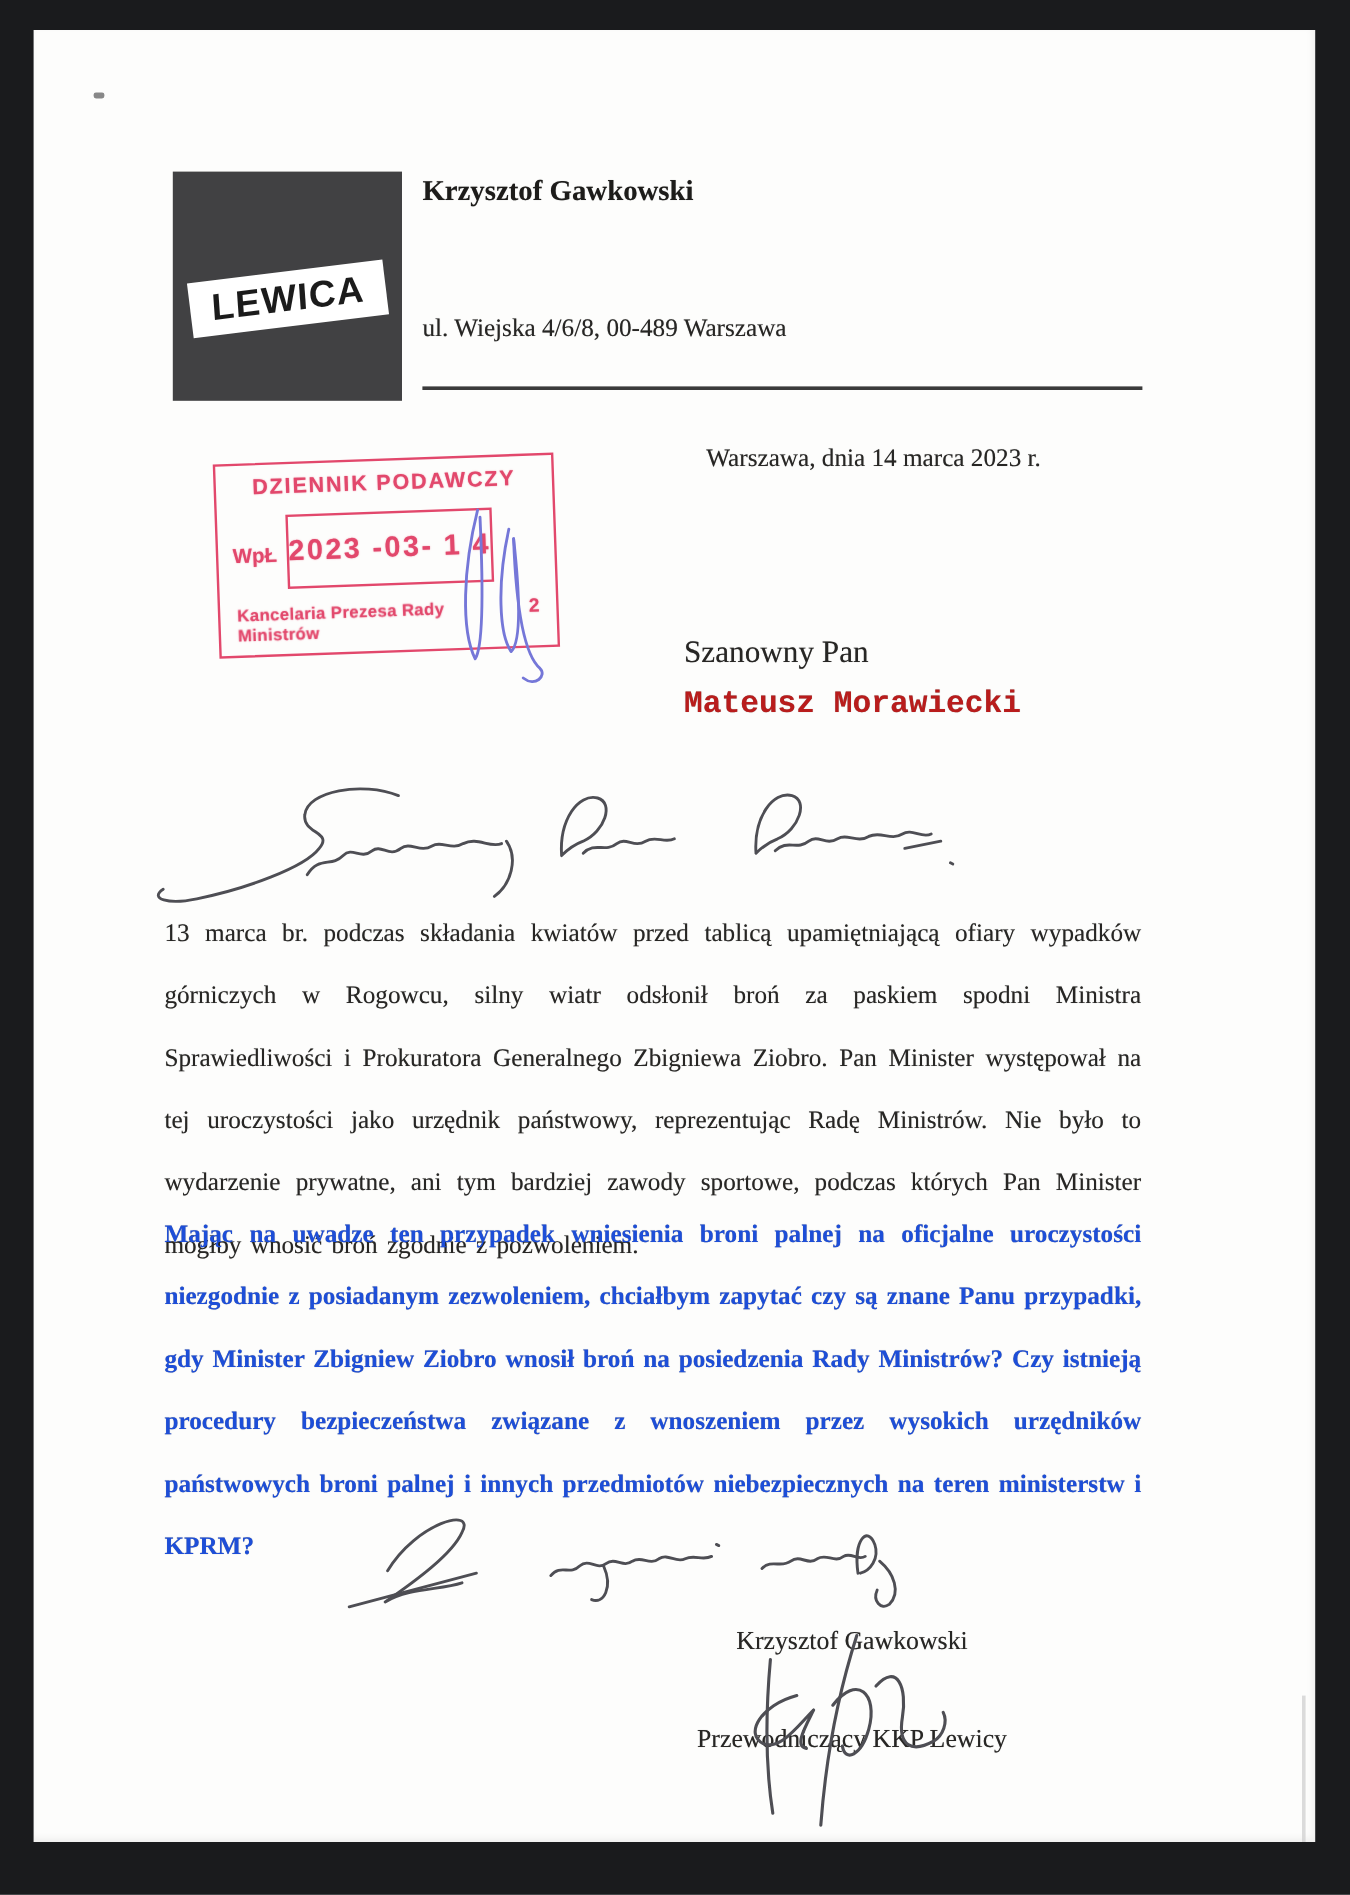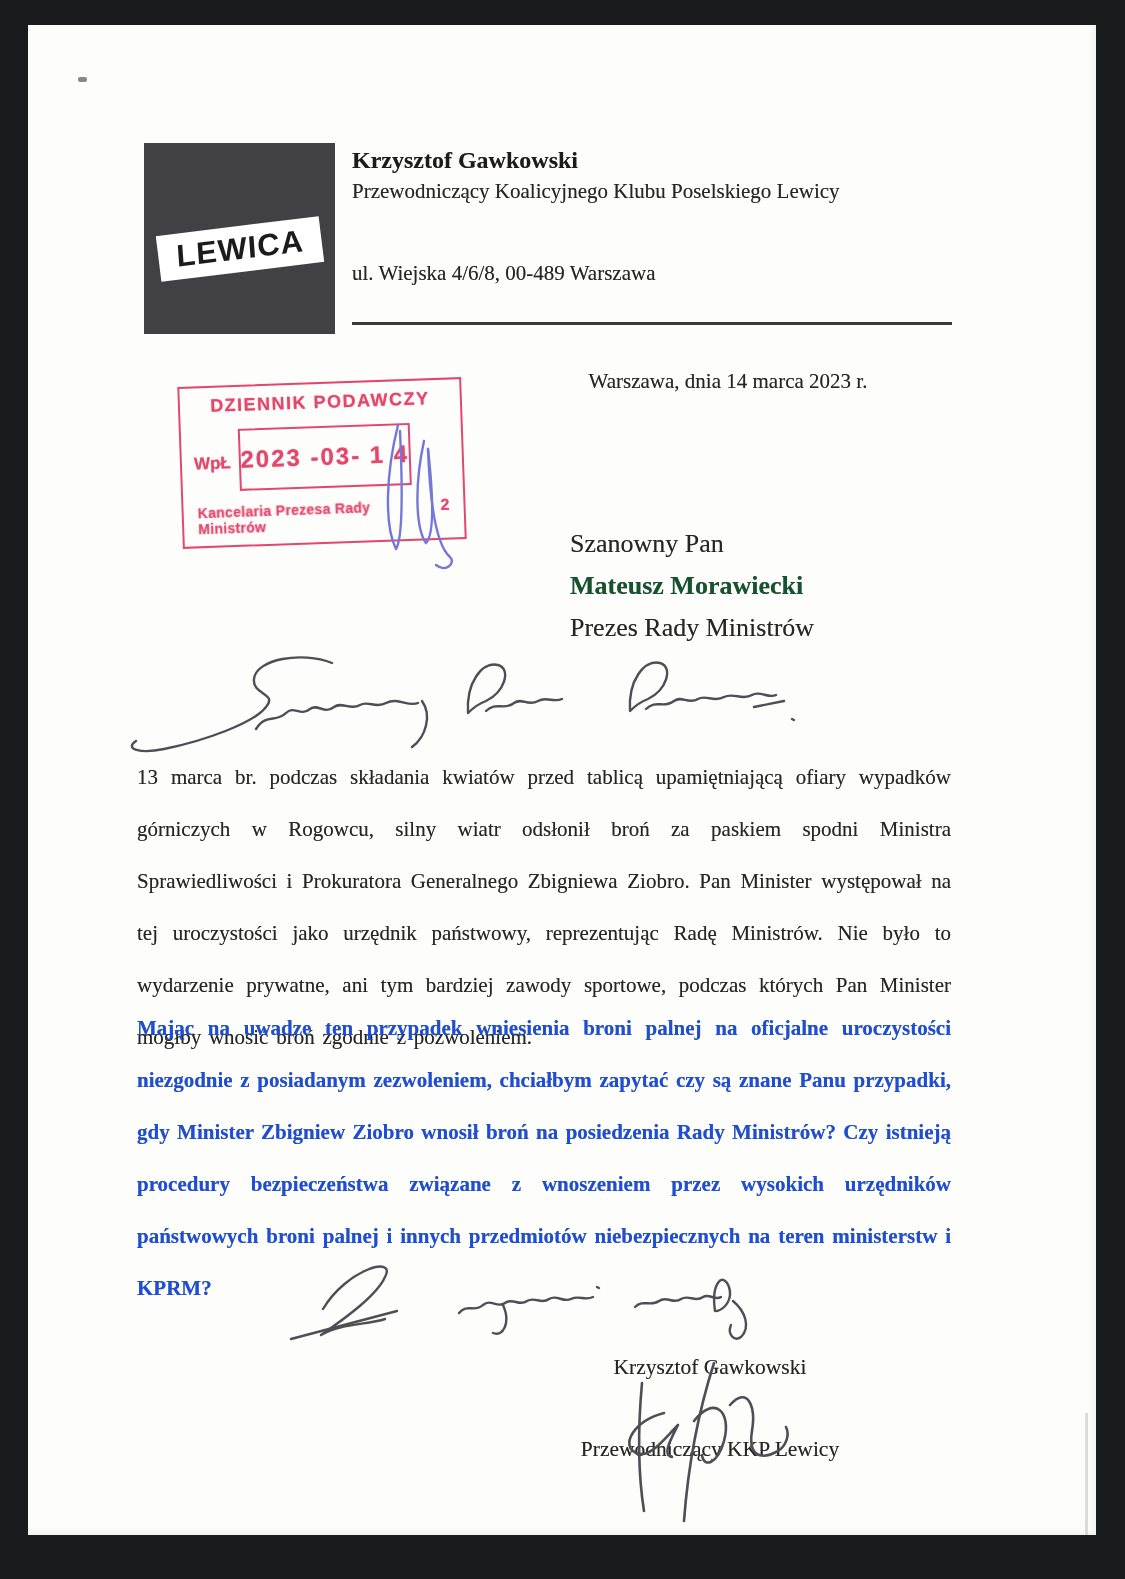--- a/index.html
+++ b/index.html
@@ -42,21 +42,21 @@
                  border:2.5px solid var(--stamp_red);display:flex;align-items:center;justify-content:center;}
   .stamp-date{font-size:24px;font-weight:700;letter-spacing:2px;white-space:nowrap;}
   .stamp-wpl{position:absolute;left:12px;top:66px;font-size:17px;font-weight:700;}
   .stamp-office-row{position:absolute;left:14px;right:14px;bottom:9px;
                     display:flex;justify-content:space-between;align-items:baseline;}
   .stamp-office{font-size:14px;font-weight:700;letter-spacing:.3px;filter:blur(.3px);}
   .stamp-number{font-size:16px;font-weight:700;}
 
   
   .recipient{left:542px;top:498px;font-size:26px;line-height:42px;}
-  .recipient .bold{font-weight:700;color:#14532d;}
+  .recipient .bold{font-weight:700;color:#b91c1c;font-family:Liberation Mono, monospace;}
 
   
   svg.hand{overflow:visible;}
   svg.hand path{fill:none;stroke:currentColor;stroke-linecap:round;stroke-linejoin:round;}
   .hand-salutation{left:78px;top:624px;color:var(--ink);}
   .hand-closing{left:235px;top:1226px;color:var(--ink);}
   .sig-scribble{left:570px;top:1336px;color:var(--ink);z-index:3;}
   .paraph{left:338px;top:388px;color:var(--paraph_blue);z-index:2;}
 
   
@@ -78,21 +78,20 @@
 <div class="page">
 
   <div class="abs logo">
     <div class="logo-band">
       <span class="logo-word">LEWICA</span>
     </div>
   </div>
 
   <div class="abs sender doc-text">
     <div class="sender-name">Krzysztof Gawkowski</div>
-    <div class="sender-title">Przewodniczący Koalicyjnego Klubu Poselskiego Lewicy</div>
   </div>
   <div class="abs sender-contact doc-text">
     <div>ul. Wiejska 4/6/8, 00-489 Warszawa</div>
   </div>
   <div class="abs header-rule"></div>
 
   <div class="abs dateline doc-text">Warszawa, dnia 14 marca 2023 r.</div>
 
   <div class="abs stamp">
     <div class="stamp-title">DZIENNIK PODAWCZY</div>
@@ -109,21 +108,20 @@
     <g stroke-width="2.4">
       <path d="M32,12 C20,60 18,112 30,136 C38,124 36,62 34,18"></path>
       <path d="M58,28 C48,74 50,116 60,130 C70,120 66,72 62,36"></path>
       <path d="M62,36 C64,92 70,132 84,144 C90,150 80,160 70,152"></path>
     </g>
   </svg>
 
   <div class="abs recipient doc-text">
     <div>Szanowny Pan</div>
     <div class="bold">Mateusz Morawiecki</div>
-    <div>Prezes Rady Ministrów</div>
   </div>
 
   <svg class="abs hand hand-salutation" width="700" height="112" viewBox="0 0 700 112" aria-label="Szanowny Panie Premierze.">
     <g stroke-width="2.4">
       <path d="M226,14 C196,2 150,10 148,30 C146,46 172,44 160,58 C148,74 98,92 58,100 C34,105 18,100 30,92"></path>
       <path d="M150,80 C160,64 170,74 180,64 C188,56 194,68 204,60 C212,54 218,66 228,58 C236,52 244,62 254,56 C262,51 270,60 280,54 C292,48 302,58 312,54"></path>
       <path d="M316,52 C326,66 320,88 306,98"></path>
       <path d="M362,64 C360,34 376,12 392,16 C406,20 398,44 380,52 C372,55 366,60 362,64"></path>
       <path d="M380,62 C390,52 398,62 408,54 C416,48 422,58 432,52 C440,47 448,54 456,50"></path>
       <path d="M524,62 C522,32 538,10 554,14 C568,18 560,42 542,50 C534,53 528,58 524,62"></path>

